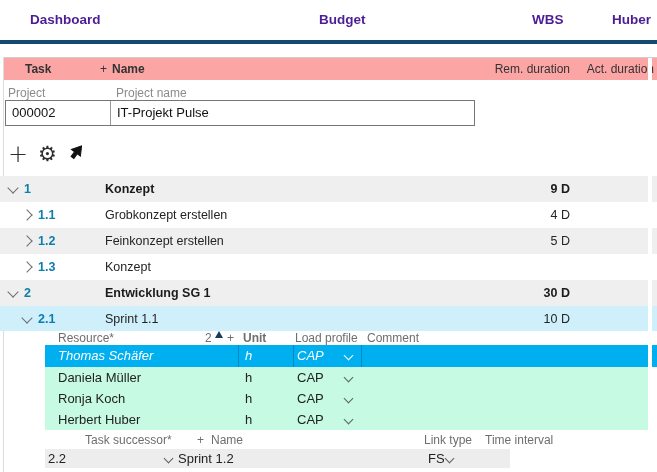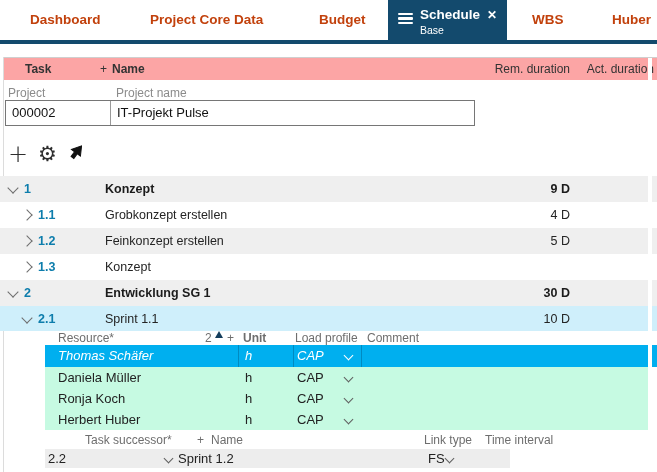--- a/index.html
+++ b/index.html
@@ -2,21 +2,21 @@
 <html><head>
 <meta charset="utf-8">
 <style>
   html,body{margin:0;padding:0;background:#fff;}
   body{font-family:"Liberation Sans",sans-serif;-webkit-font-smoothing:antialiased;}
   #app{position:relative;width:657px;height:472px;background:#fff;overflow:hidden;}
 
   
   .tabbar{position:absolute;left:0;top:0;width:657px;height:40px;background:#fff;}
   .tabbar-underline{position:absolute;left:0;top:40px;width:657px;height:4px;background:#134a6d;}
-  .tab{position:absolute;top:12px;font-size:13.5px;font-weight:600;color:#c2410c;cursor:pointer;white-space:nowrap;}
+  .tab{position:absolute;top:12px;font-size:13.5px;font-weight:600;color:#4c1d95;cursor:pointer;white-space:nowrap;}
   .tab-active{position:absolute;left:388px;top:0;width:119px;height:40px;background:#134a6d;color:#fff;}
   .tab-active .ham{position:absolute;left:10px;top:13px;width:15px;height:11px;}
   .tab-active .ham i{display:block;height:2.2px;background:#fff;margin-bottom:2.2px;border-radius:1px;}
   .tab-active .lbl{position:absolute;left:32px;top:7px;font-size:13.5px;font-weight:700;}
   .tab-active .close{position:absolute;right:10px;top:8px;font-size:12px;font-weight:700;cursor:pointer;}
   .tab-active .sub{position:absolute;left:32px;top:24px;font-size:10.5px;font-weight:400;}
 
   
   .hline-top{position:absolute;left:3px;top:57px;width:654px;height:1px;background:#cfcfcf;}
   .vline-left{position:absolute;left:3px;top:57px;width:1px;height:415px;background:#dcdcdc;}
@@ -93,33 +93,22 @@
   .srow .slink{position:absolute;left:383px;top:2px;}
   .srow .schev2{position:absolute;left:401px;top:6px;width:6px;height:6px;border-right:1.6px solid #5f5f5f;border-bottom:1.6px solid #5f5f5f;transform:rotate(45deg);}
 </style>
 </head>
 <body>
 
 <div id="app">
 
   <div class="tabbar">
     <span class="tab" style="left:30px">Dashboard</span>
-    <span class="tab" style="left:150px">Project Core Data</span>
     <span class="tab" style="left:319px">Budget</span>
 
-    <div class="tab-active">
-      <span class="ham">
-          <i></i>
-          <i></i>
-          <i></i>
-        </span>
-      <span class="lbl">Schedule</span>
-      <span class="close">✕</span>
-      <span class="sub">Base</span>
-    </div>
 
     <span class="tab" style="left:532px">WBS</span>
     <span class="tab" style="left:612px">Huber</span>
   </div>
   <div class="tabbar-underline"></div>
 
   <div class="hline-top"></div>
   <div class="vline-left"></div>
 
   <div class="thead">

